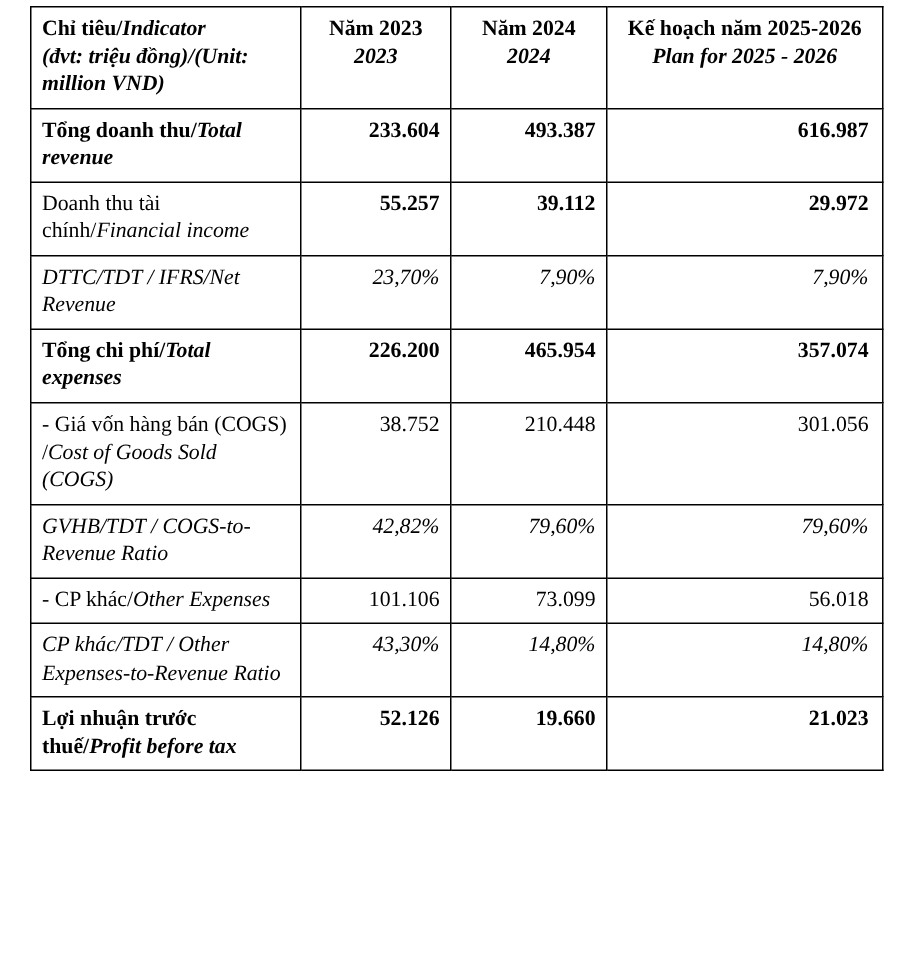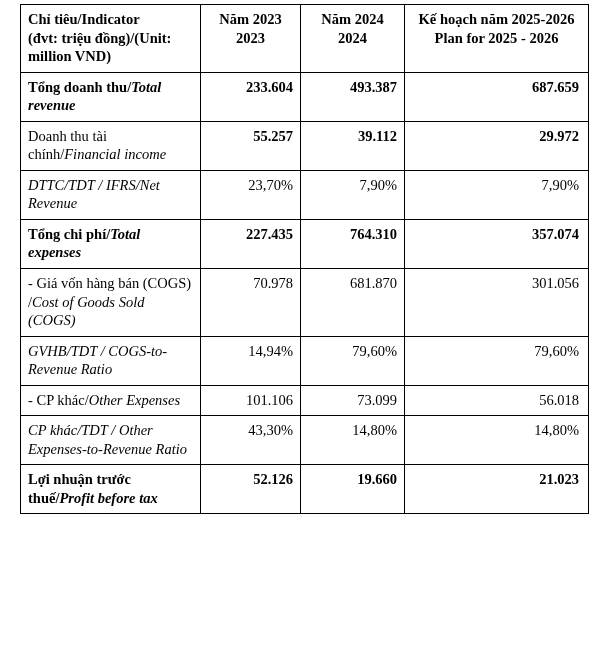--- a/index.html
+++ b/index.html
@@ -38,37 +38,37 @@
     font-size: 14.5px;
     line-height: 1.28;
   }
   
   thead th {
     font-weight: bold;
     vertical-align: top;
     padding-top: 7px;
     padding-bottom: 8px;
   }
-  thead th .it { }
+  thead th .it { font-style: italic; }
   thead th.left { text-align: left; }
 
   
   td.label {
     text-align: left;
   }
   .b { font-weight: bold; }
   .i { font-style: italic; }
 
   
   td.val {
     text-align: right;
     white-space: nowrap;
   }
   td.val.bold { font-weight: bold; }
-  td.val.ital { }
+  td.val.ital { font-style: italic; }
   td.val.plan { text-align: right; padding-right: 9px; }
 </style>
 </head>
 <body>
 
 <div class="sheet">
   <table class="fin">
     <colgroup>
       <col class="c0">
         <col class="c1">
@@ -94,56 +94,56 @@
           <div class="it">Plan for 2025 - 2026</div>
         </th>
       </tr>
     </thead>
     <tbody>
 
       <tr>
         <td class="label"><span class="b">Tổng doanh thu/</span><span class="b i">Total revenue</span></td>
         <td class="val bold">233.604</td>
         <td class="val bold">493.387</td>
-        <td class="val bold plan">687.659</td>
+        <td class="val bold plan">616.987</td>
       </tr>
 
 
       <tr>
         <td class="label"><span>Doanh thu tài chính/</span><span class="i">Financial income</span></td>
         <td class="val bold">55.257</td>
         <td class="val bold">39.112</td>
         <td class="val bold plan">29.972</td>
       </tr>
 
       <tr>
         <td class="label"><span class="i">DTTC/TDT / IFRS/Net Revenue</span></td>
         <td class="val ital">23,70%</td>
         <td class="val ital">7,90%</td>
         <td class="val ital plan">7,90%</td>
       </tr>
 
       <tr>
         <td class="label"><span class="b">Tổng chi phí/</span><span class="b i">Total expenses</span></td>
-        <td class="val bold">227.435</td>
-        <td class="val bold">764.310</td>
+        <td class="val bold">226.200</td>
+        <td class="val bold">465.954</td>
         <td class="val bold plan">357.074</td>
       </tr>
 
 
       <tr>
         <td class="label"><span>-  Giá vốn hàng bán (COGS) /</span><span class="i">Cost of Goods Sold (COGS)</span></td>
-        <td class="val">70.978</td>
-        <td class="val">681.870</td>
+        <td class="val">38.752</td>
+        <td class="val">210.448</td>
         <td class="val plan">301.056</td>
       </tr>
 
       <tr>
         <td class="label"><span class="i">GVHB/TDT / COGS-to-Revenue Ratio</span></td>
-        <td class="val ital">14,94%</td>
+        <td class="val ital">42,82%</td>
         <td class="val ital">79,60%</td>
         <td class="val ital plan">79,60%</td>
       </tr>
 
       <tr>
         <td class="label"><span>- CP khác/</span><span class="i">Other Expenses</span></td>
         <td class="val">101.106</td>
         <td class="val">73.099</td>
         <td class="val plan">56.018</td>
       </tr>

